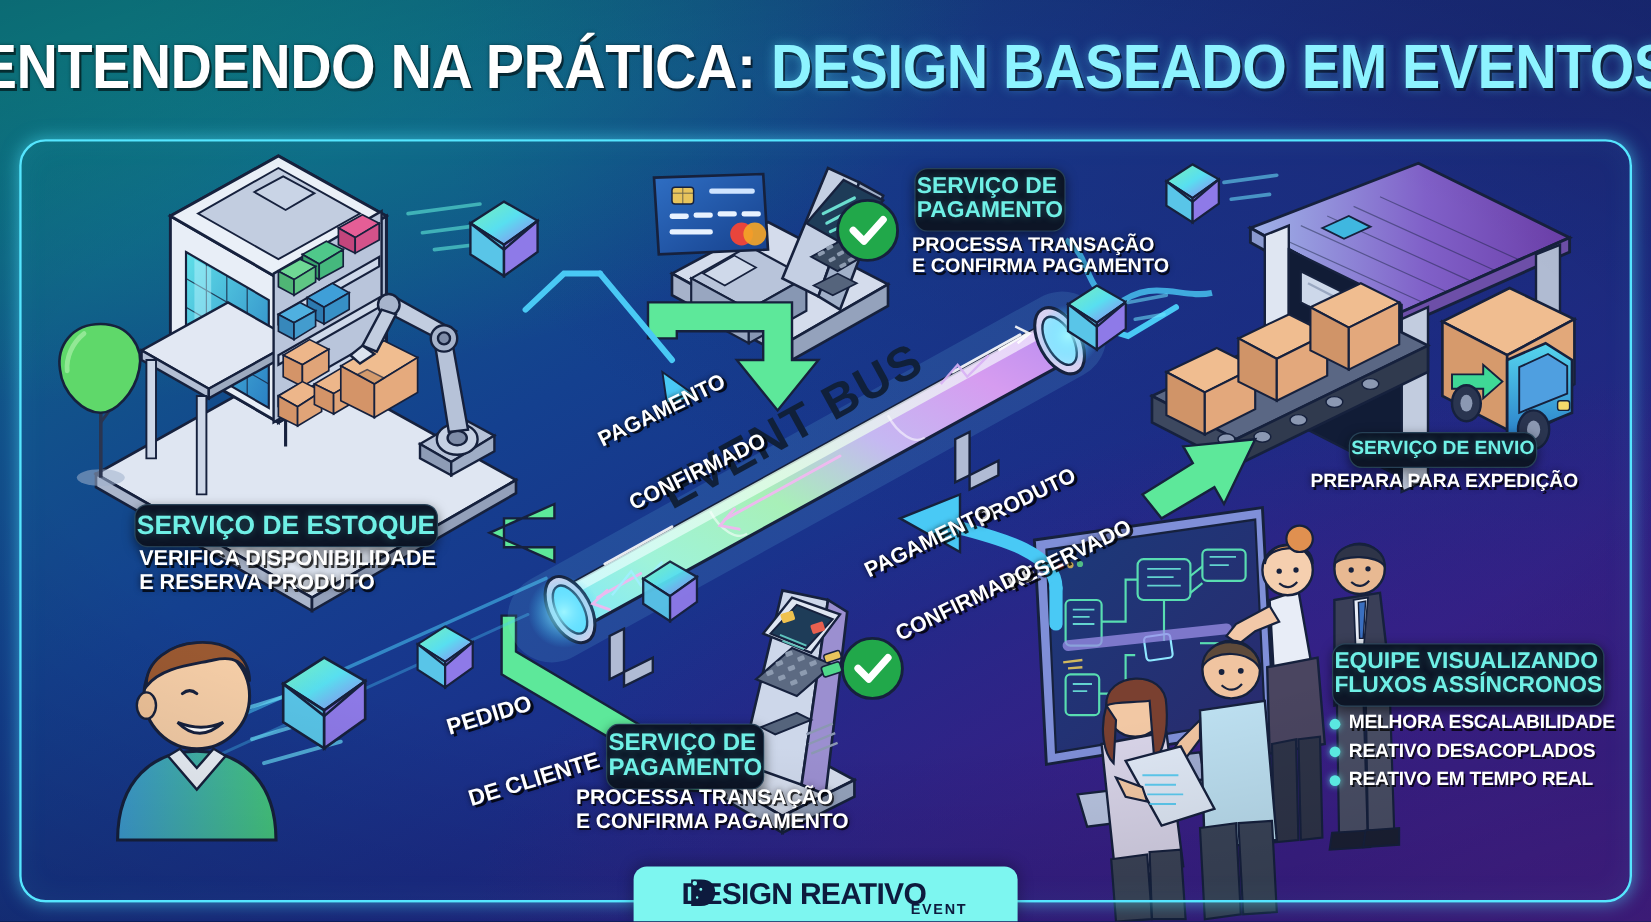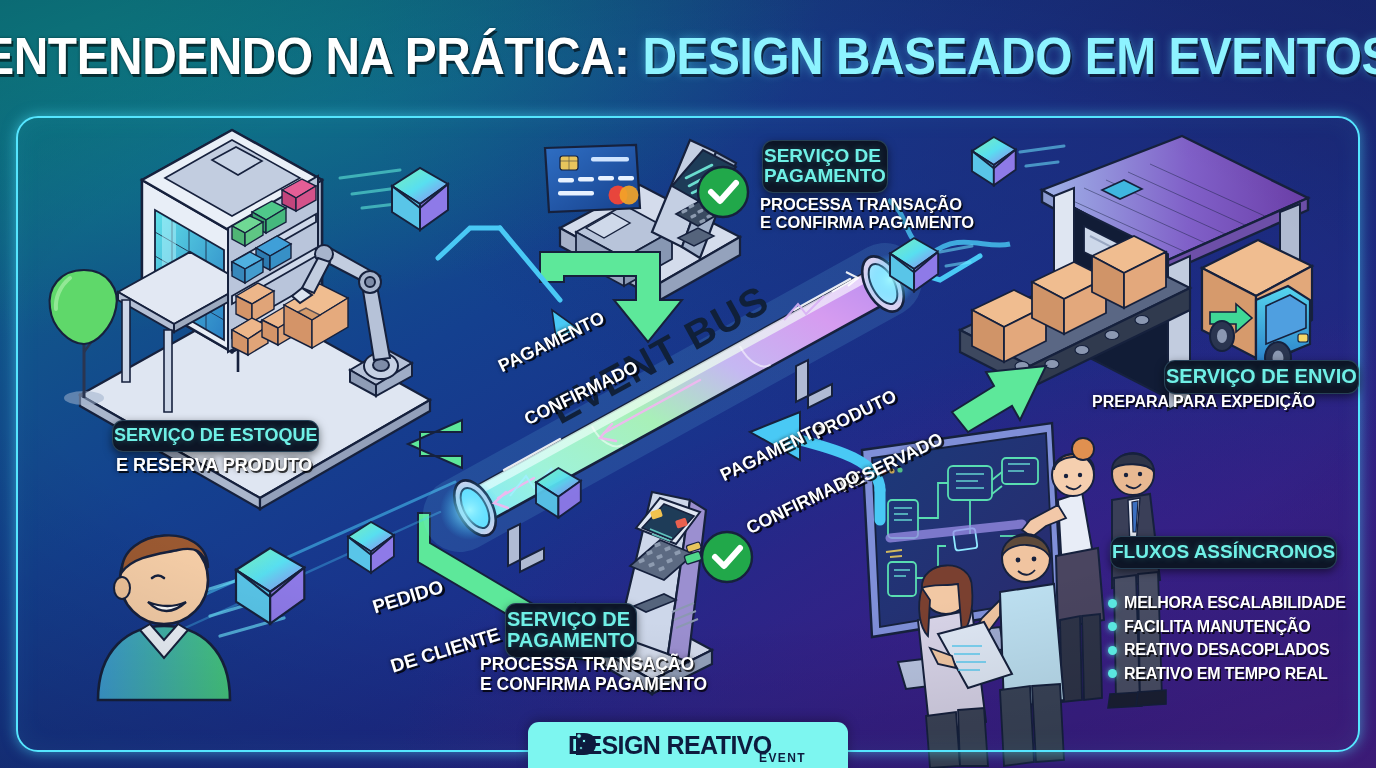--- a/index.html
+++ b/index.html
@@ -612,64 +612,62 @@
   <div class="vign"></div>
   <div class="frame"></div>
 
   <div class="title-bar">
     <div class="title noselect">
       <span class="w">ENTENDENDO NA PRÁTICA:</span>
       <span class="c">DESIGN BASEADO EM EVENTOS</span>
     </div>
   </div>
 
-  <div class="chip" style="left:112px; top:420px; font-size:18px;">
+  <div class="chip" style="left:112px; top:420px; font-size:22px;">
     <span>SERVIÇO DE ESTOQUE</span>
   </div>
   <div class="sub" style="left:116px; top:455px; font-size:18px;">
+    <div>VERIFICA DISPONIBILIDADE</div>
     <div>E RESERVA PRODUTO</div>
   </div>
 
   <div class="chip" style="left:762px; top:140px; font-size:19px; text-align:left;">
     <div>SERVIÇO DE</div>
     <div>PAGAMENTO</div>
   </div>
   <div class="sub" style="left:760px; top:195px; font-size:16.5px;">
     <div>PROCESSA TRANSAÇÃO</div>
     <div>E CONFIRMA PAGAMENTO</div>
   </div>
 
-  <div class="chip" style="left:1164px; top:360px; font-size:20px;">
+  <div class="chip" style="left:1124px; top:360px; font-size:16px;">
     <span>SERVIÇO DE ENVIO</span>
   </div>
   <div class="sub" style="left:1092px; top:393px; font-size:16px;">
     <div>PREPARA PARA EXPEDIÇÃO</div>
   </div>
 
   <div class="chip" style="left:505px; top:603px; font-size:20px; text-align:left;">
     <div>SERVIÇO DE</div>
     <div>PAGAMENTO</div>
   </div>
   <div class="sub" style="left:480px; top:655px; font-size:17.5px;">
     <div>PROCESSA TRANSAÇÃO</div>
     <div>E CONFIRMA PAGAMENTO</div>
   </div>
 
   <div class="chip" style="left:1110px; top:536px; font-size:19px; text-align:left;">
+    <div>EQUIPE VISUALIZANDO</div>
     <div>FLUXOS ASSÍNCRONOS</div>
   </div>
 
   <div class="bullets">
     <div class="bullet">
       <span class="bdot"></span>
       <span class="btxt">MELHORA ESCALABILIDADE</span>
-    </div>
-    <div class="bullet">
-      <span class="bdot"></span>
-      <span class="btxt">FACILITA MANUTENÇÃO</span>
     </div>
     <div class="bullet">
       <span class="bdot"></span>
       <span class="btxt">REATIVO DESACOPLADOS</span>
     </div>
     <div class="bullet">
       <span class="bdot"></span>
       <span class="btxt">REATIVO EM TEMPO REAL</span>
     </div>
   </div>

